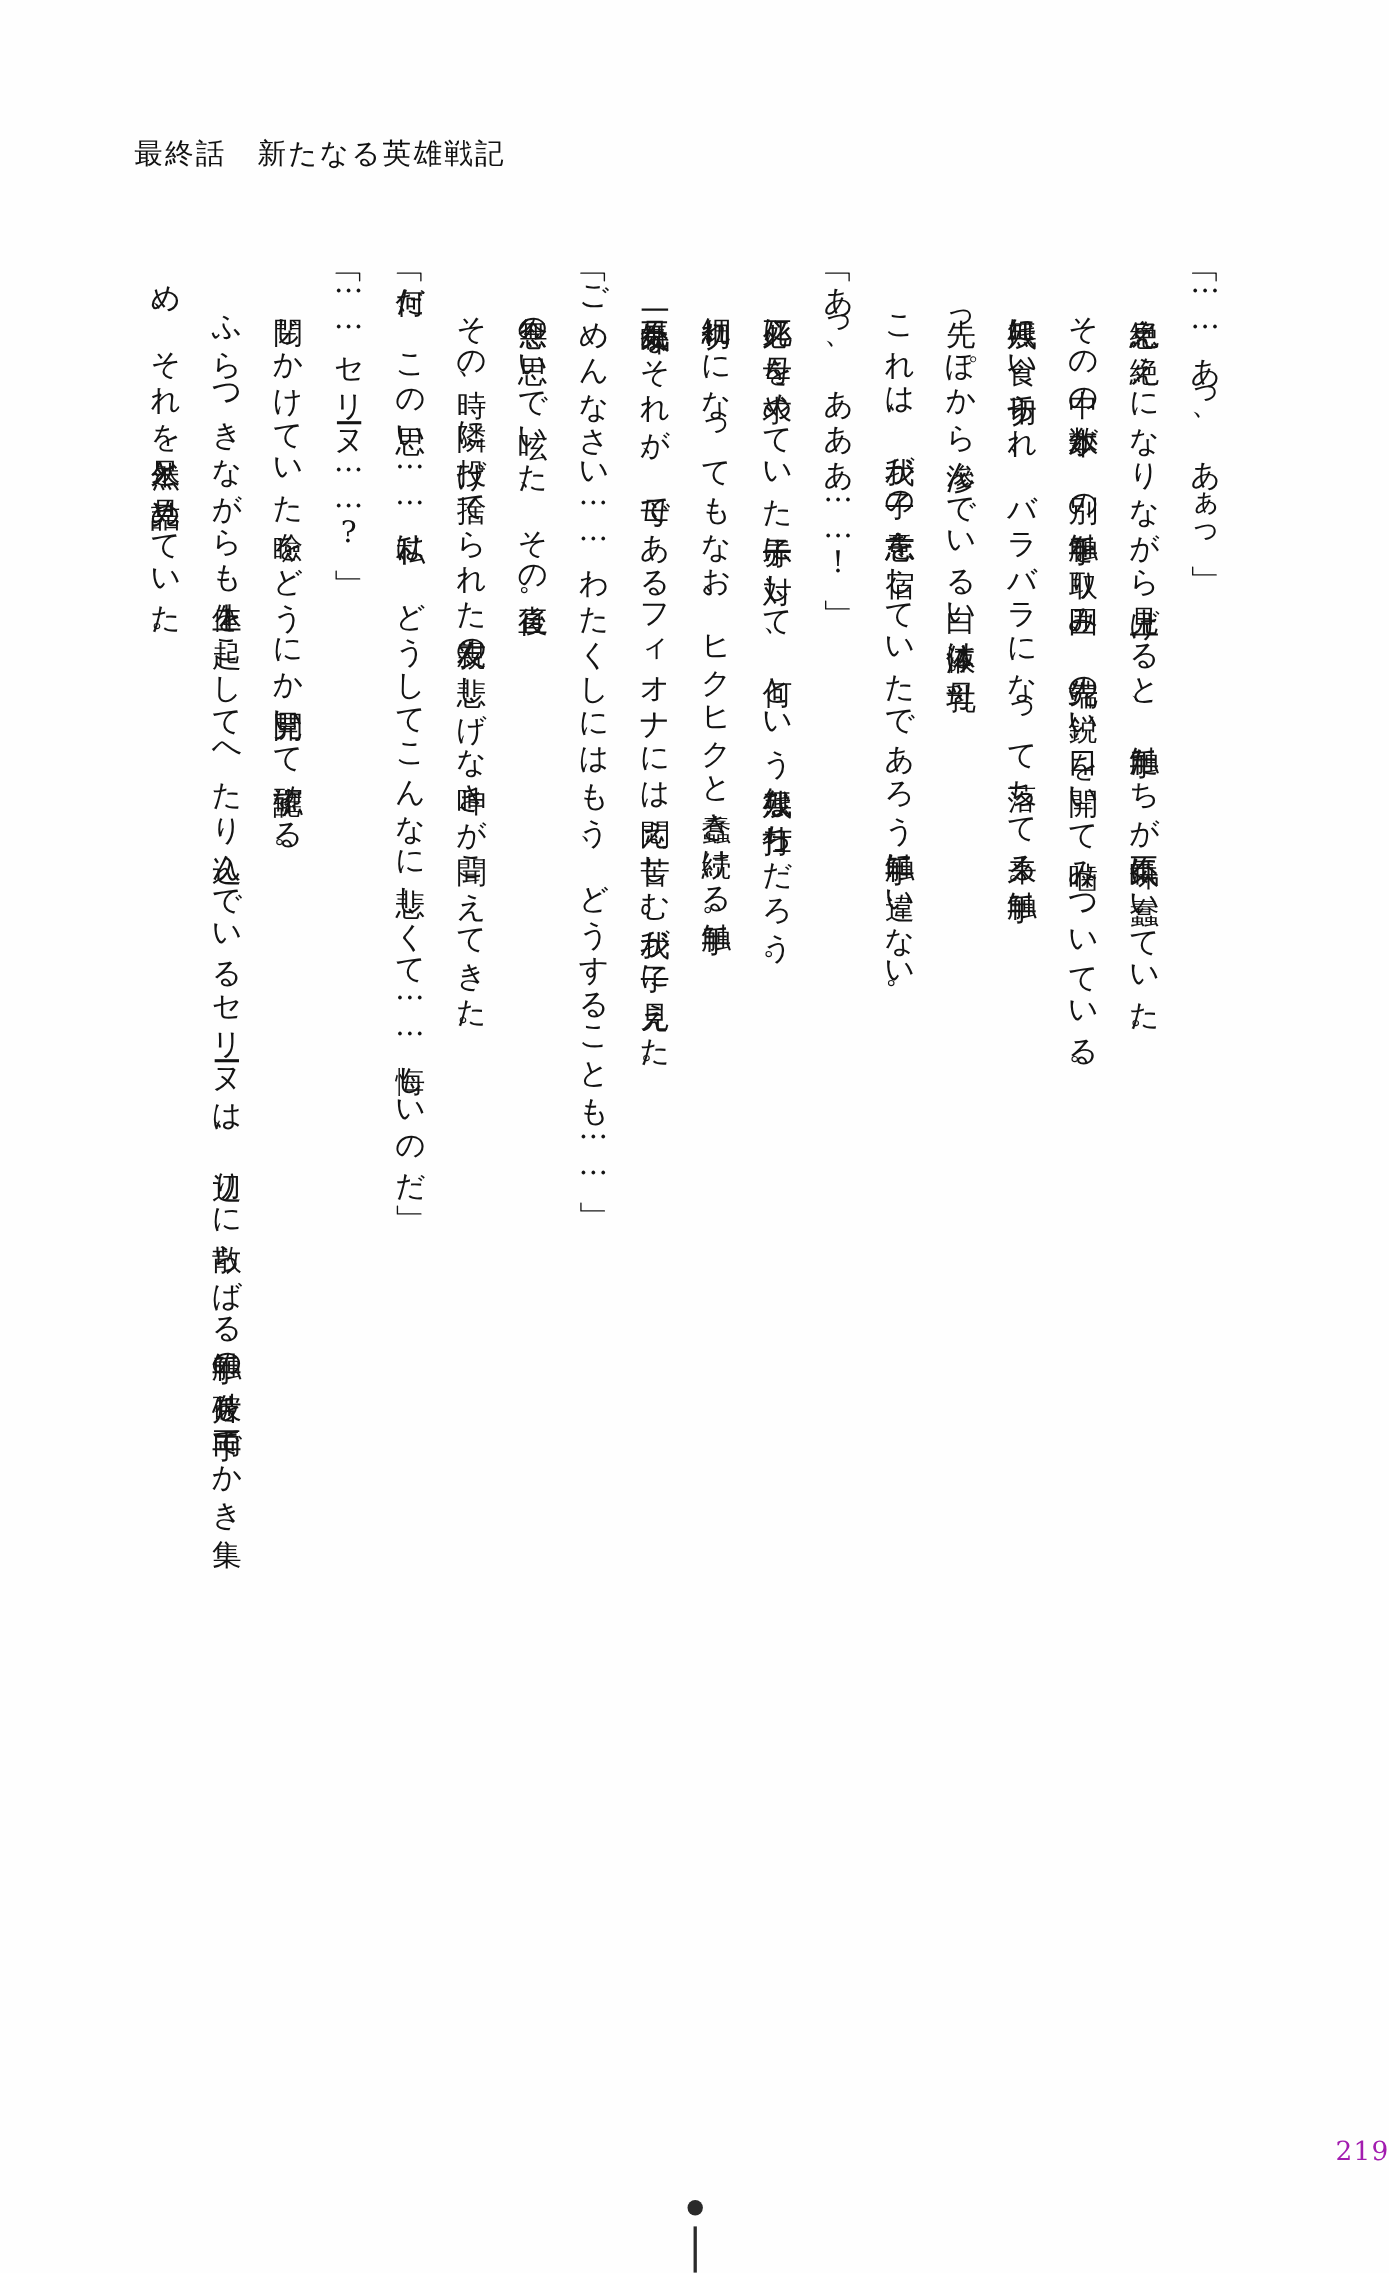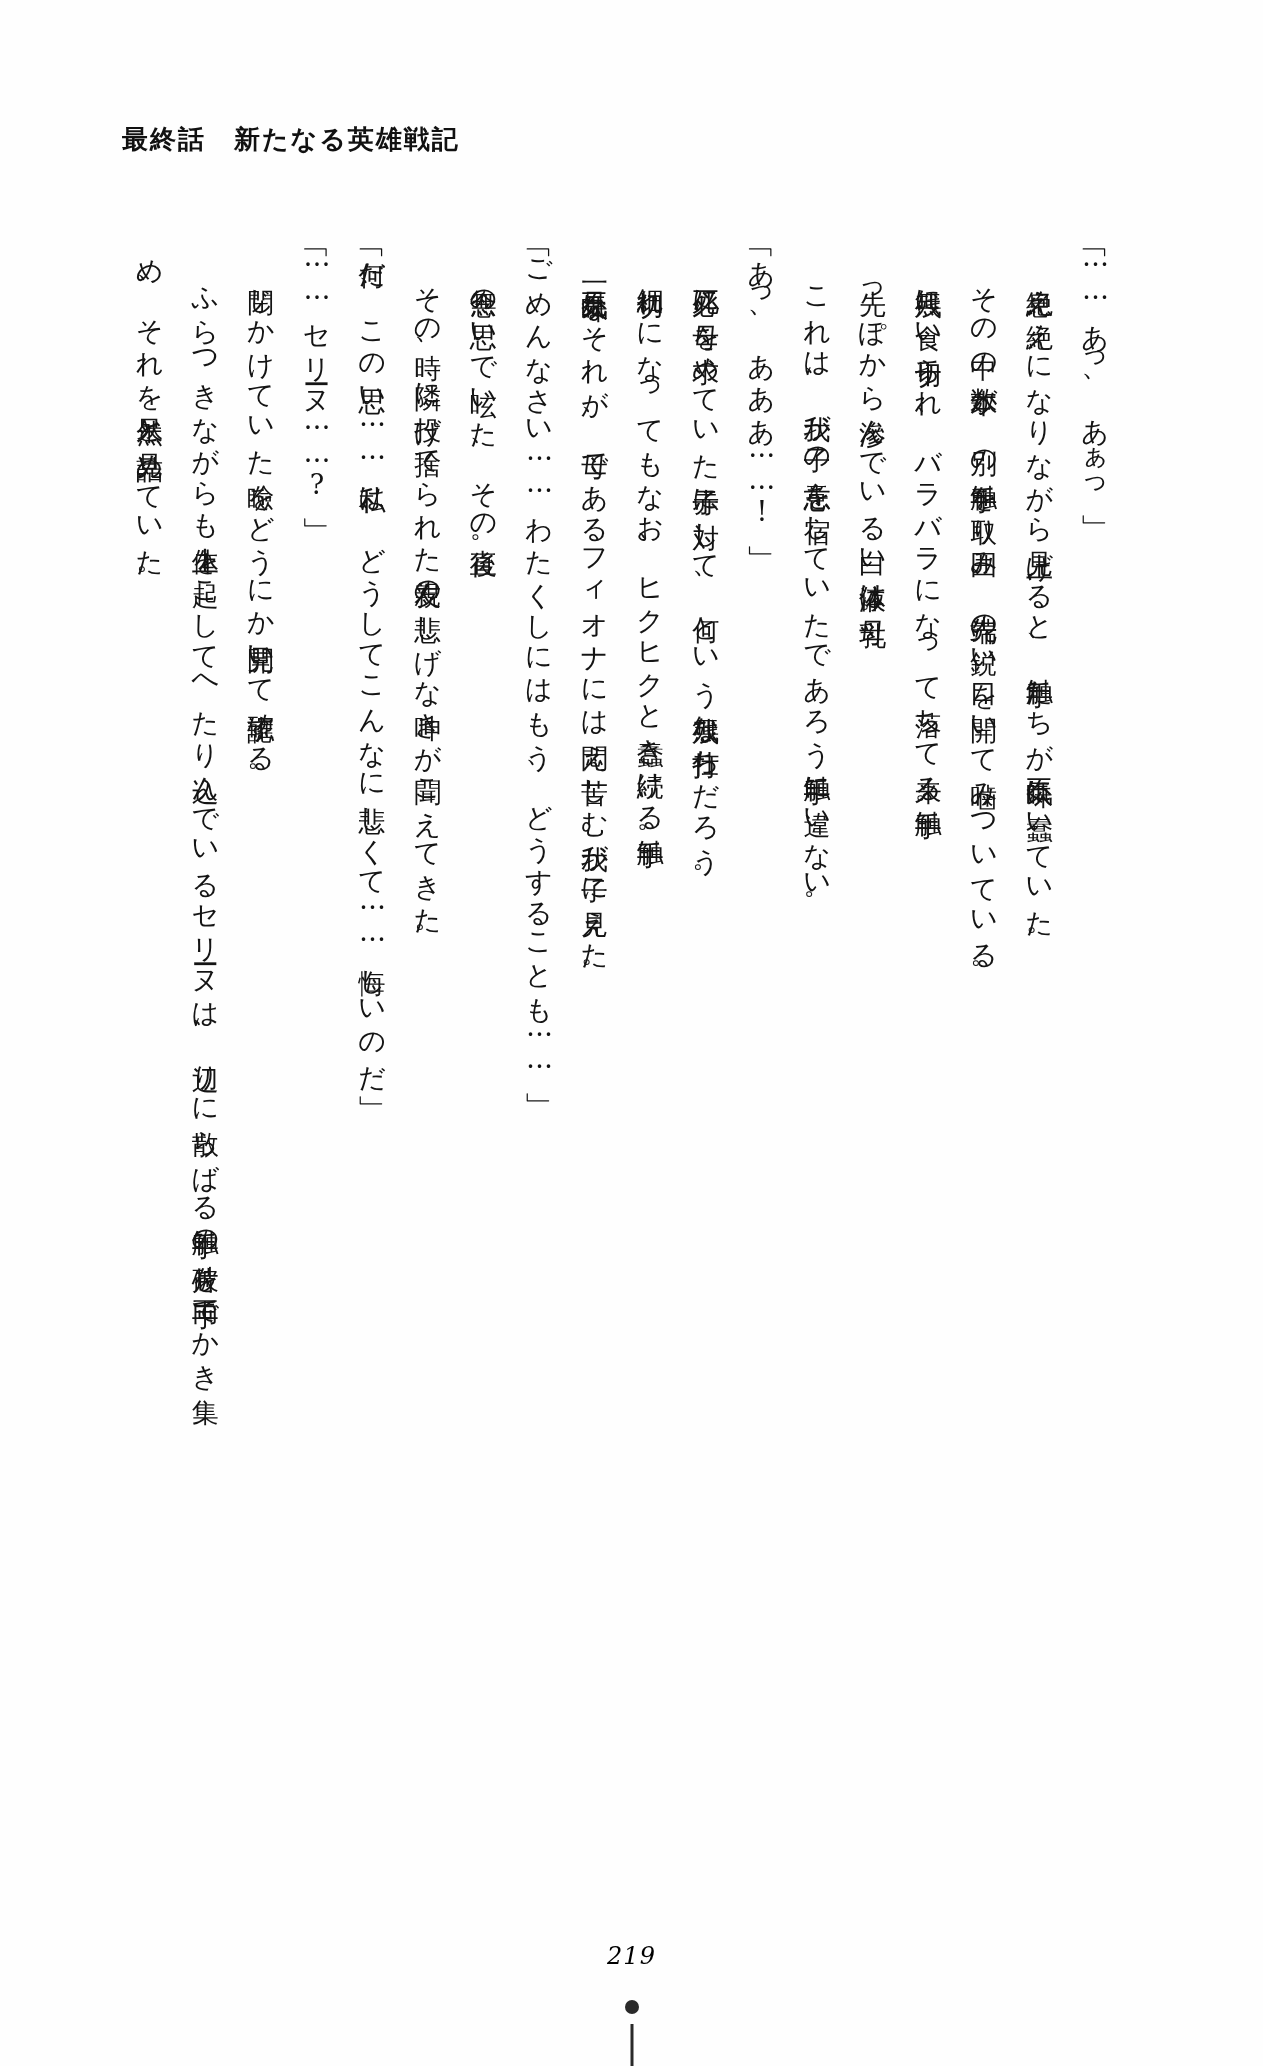--- a/index.html
+++ b/index.html
@@ -28,21 +28,20 @@
   
   .chapter-header {
     position: absolute;
     top: 122px;
     left: 122px;
     font-size: 26px;
     letter-spacing: 2px;
     color: #111;
     white-space: nowrap;
     font-family: "DejaVu Serif", "Liberation Serif", serif;
-    font-weight: bold;
   }
 
   
   .body-text {
     position: absolute;
     top: 240px;
     right: 140px;
     height: 1140px;
     width: 880px;
     writing-mode: vertical-rl;
@@ -60,25 +59,24 @@
     padding: 0;
     text-indent: 0;
   }
 
   
   .page-number {
     position: absolute;
     bottom: 96px;
     left: 0;
     width: 100%;
-    text-align: center;
+    text-align: right;
     font-size: 24px;
     letter-spacing: 1px;
-    color: #000000;
-    font-style: italic;
+    color: #a21caf;
   }
 
   
   .footer-mark {
     position: absolute;
     bottom: 52px;
     left: 50%;
     transform: translateX(-50%);
     width: 14px;
     height: 14px;

